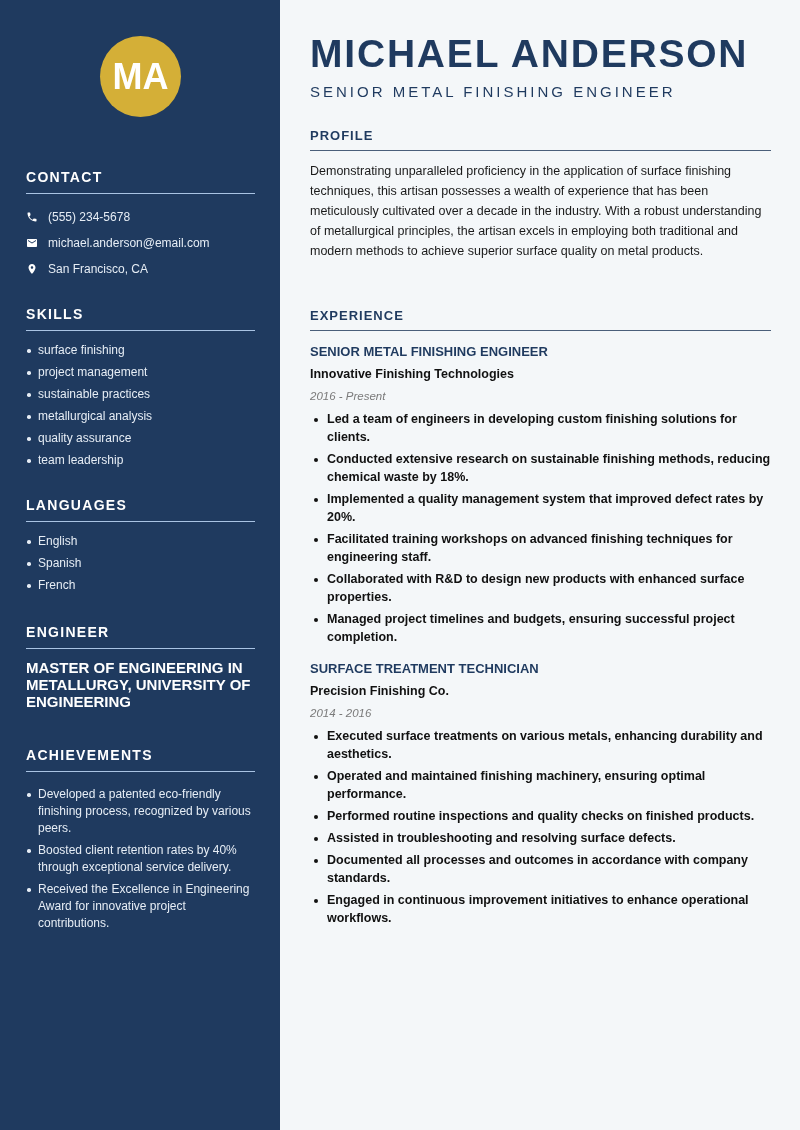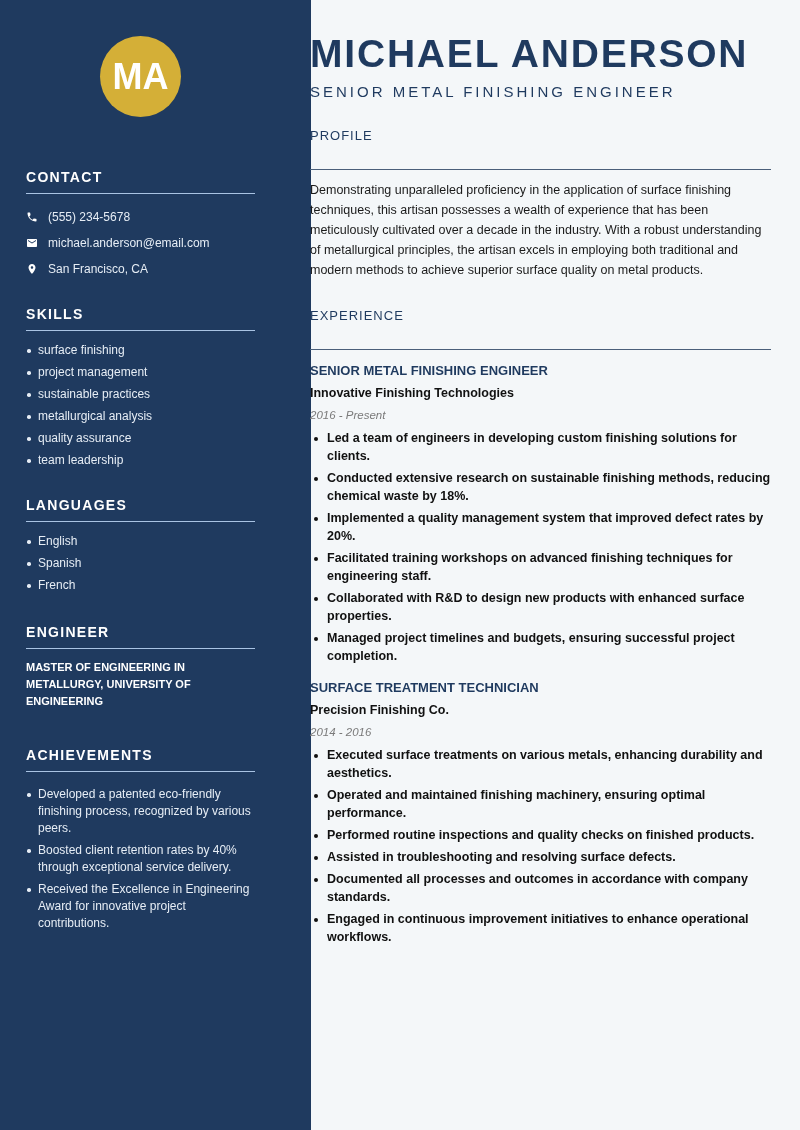--- a/index.html
+++ b/index.html
@@ -5,21 +5,21 @@
   * { box-sizing: border-box; margin: 0; padding: 0; }
   html, body { width: 800px; height: 1130px; }
   body {
     font-family: "Liberation Sans", "DejaVu Sans", sans-serif;
     background: #f4f7f9;
     position: relative;
     overflow: hidden;
   }
   .sidebar {
     position: absolute; left: 0; top: 0;
-    width: 311px; height: 1130px;
+    width: 280px; height: 1130px;
     background: #1f3a5f;
     color: #e6edf5;
     padding: 0 26px 0 14px;
   }
   .avatar {
     position: absolute; left: 100px; top: 36px;
     width: 81px; height: 81px; border-radius: 50%;
     background: #d4af37;
     color: #ffffff;
     font-weight: 700; font-size: 36px;
@@ -46,40 +46,40 @@
     font-size: 12px; line-height: 22px; color: #e6edf5;
   }
   .bullets li::before {
     content: ""; position: absolute; left: 1px; top: 10px;
     width: 3.5px; height: 3.5px; border-radius: 50%; background: #e6edf5;
   }
   .ach li { line-height: 17px; margin-bottom: 5px; }
   .ach li::before { top: 7px; }
   .edu {
     margin-top: 10px;
-    font-size: 11px; font-weight: 700; line-height: 17px; color: #ffffff;
+    font-size: 15px; font-weight: 700; line-height: 17px; color: #ffffff;
     text-transform: uppercase;
   }
 
   .main { position: absolute; left: 310px; top: 0; width: 461px; }
   .name {
     position: absolute; top: 32px; left: 0;
     font-size: 39px; font-weight: 700; letter-spacing: 1.8px;
     color: #1f3a5f; line-height: 44px; white-space: nowrap;
   }
   .title {
     position: absolute; top: 83px; left: 0;
     font-size: 15px; letter-spacing: 3px; color: #1f3a5f;
     line-height: 18px; white-space: nowrap;
   }
   .main-section { position: absolute; left: 0; width: 461px; }
   .main-h {
-    font-size: 13px; font-weight: 400; letter-spacing: 1px;
+    font-size: 13px; font-weight: 700; letter-spacing: 1px;
     color: #1f3a5f; line-height: 16px;
-    padding-bottom: 25px;
+    padding-bottom: 6px;
     border-bottom: 1.2px solid #4a5f7a;
   }
   .profile-text {
     margin-top: 10px; font-size: 12.5px; line-height: 20px; color: #1a1a1a;
   }
   .job { margin-top: 12px; }
   .job + .job { margin-top: 14px; }
   .job-title {
     font-size: 13px; font-weight: 700; color: #1f3a5f; line-height: 18px;
   }

